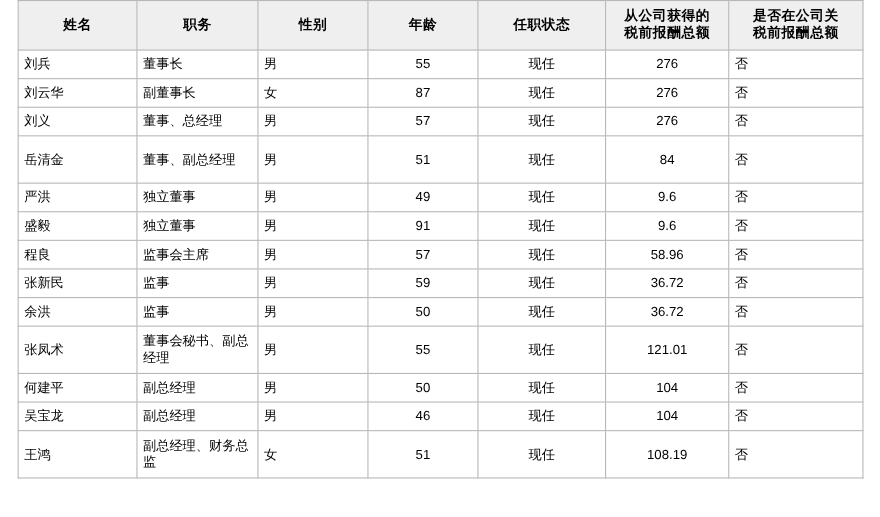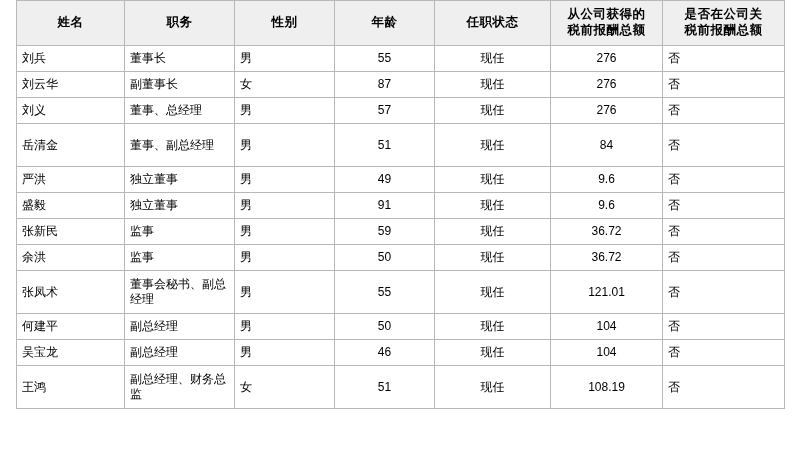--- a/index.html
+++ b/index.html
@@ -172,20 +172,29 @@
         <tr class="data-row">
           <td class="name">盛毅</td>
           <td class="title">独立董事</td>
           <td class="gender">男</td>
           <td class="age">91</td>
           <td class="status">现任</td>
           <td class="pay">9.6</td>
           <td class="related">否</td>
         </tr>
         <tr class="data-row">
+          <td class="name">程良</td>
+          <td class="title">监事会主席</td>
+          <td class="gender">男</td>
+          <td class="age">57</td>
+          <td class="status">现任</td>
+          <td class="pay">58.96</td>
+          <td class="related">否</td>
+        </tr>
+        <tr class="data-row">
           <td class="name">张新民</td>
           <td class="title">监事</td>
           <td class="gender">男</td>
           <td class="age">59</td>
           <td class="status">现任</td>
           <td class="pay">36.72</td>
           <td class="related">否</td>
         </tr>
         <tr class="data-row">
           <td class="name">余洪</td>

